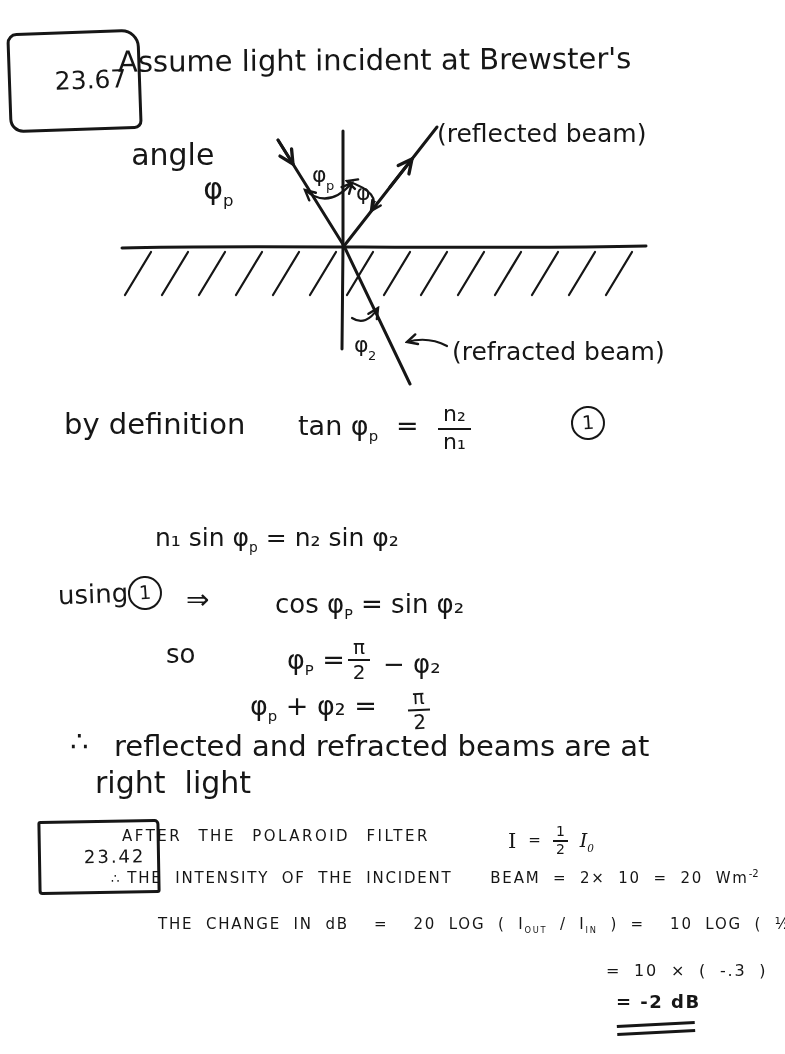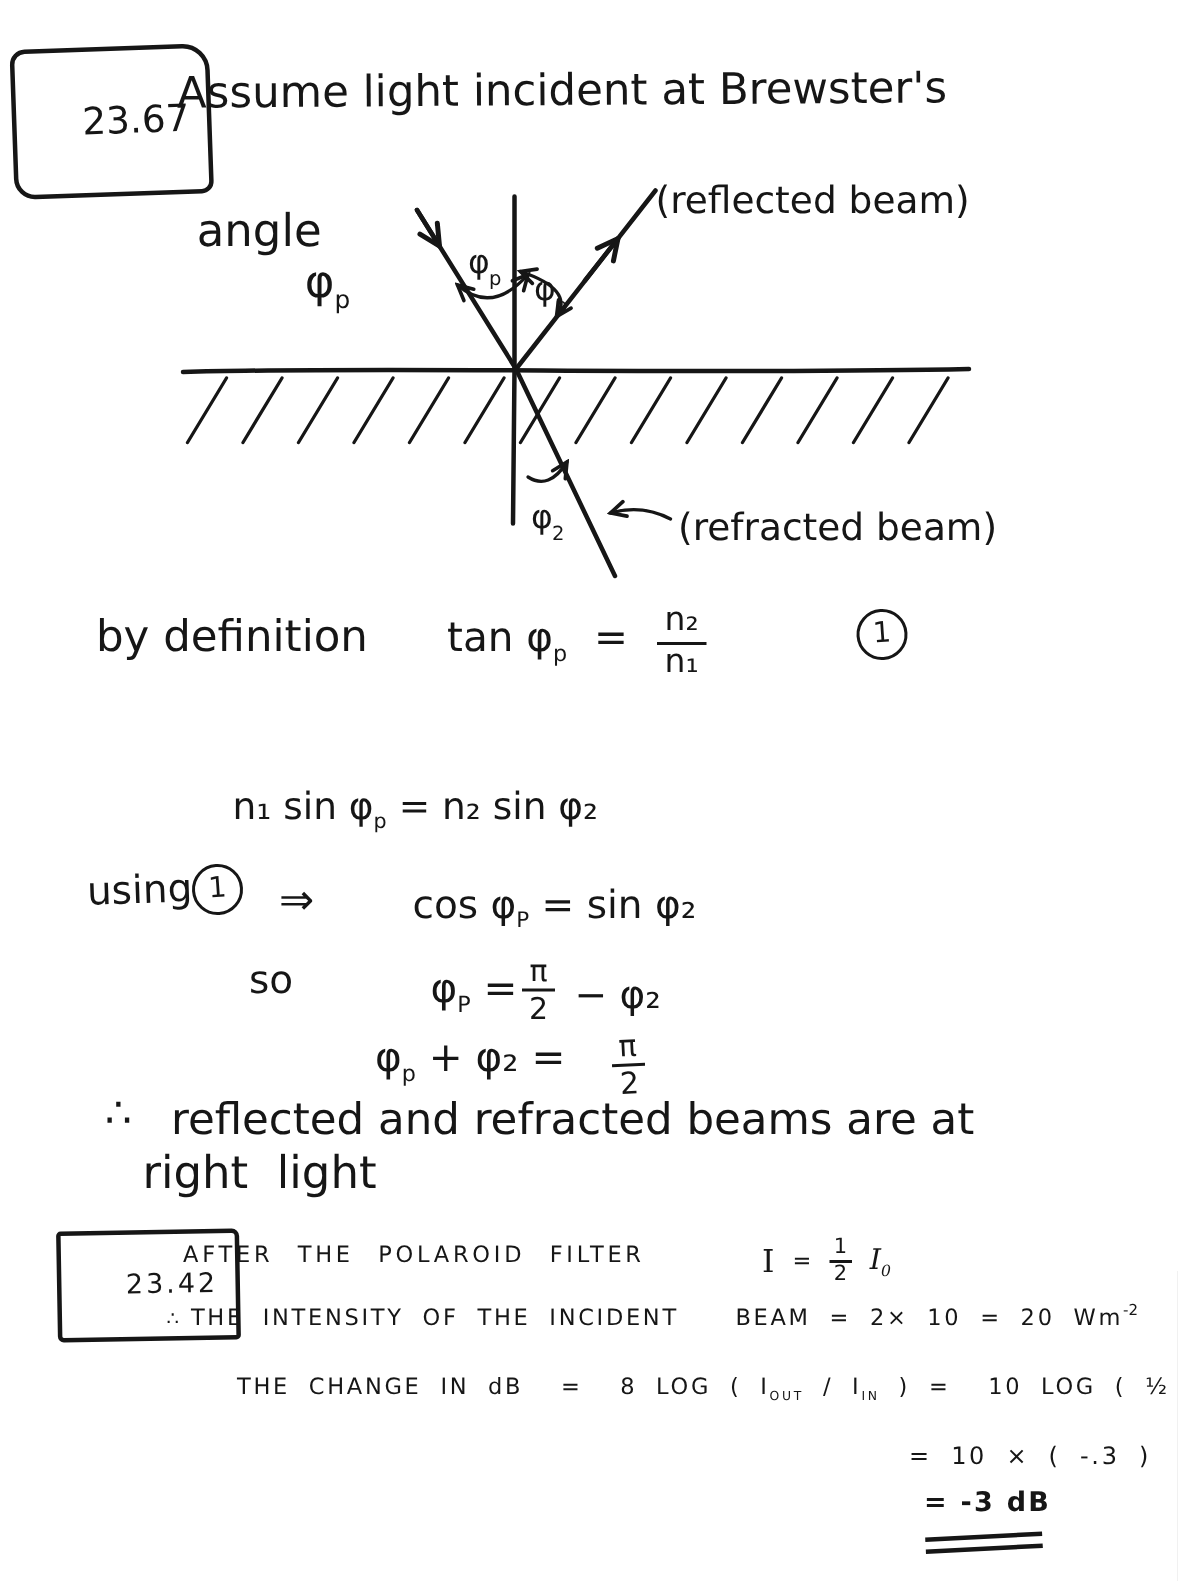--- a/index.html
+++ b/index.html
@@ -118,19 +118,19 @@
     <span style="font-size:15px;">=</span>
     <span class="frac tiny" style="font-size:14px;">
       <span class="num">1</span>
       <span class="den">2</span>
     </span>
     <span class="serif" style="font-size:19px;font-style:italic;"><span>I</span><sub>0</sub></span>
   </span>
 
   <span class="abs" style="left:111px;top:869px;"><span style="font-size:13px;margin-right:8px;">∴</span><span class="caps2" style="font-size:15px;">THE INTENSITY OF THE INCIDENT   BEAM = 2× 10 = 20 Wm</span><sup style="font-size:10px;">-2</sup></span>
 
-  <span class="abs caps2" style="left:158px;top:916px;font-size:15px;"><span>THE CHANGE IN dB  =  8 LOG ( I</span><sub>OUT</sub><span> / I</span><sub>IN</sub><span> ) =  10 LOG ( ½ )</span></span>
+  <span class="abs caps2" style="left:158px;top:916px;font-size:15px;"><span>THE CHANGE IN dB  =  20 LOG ( I</span><sub>OUT</sub><span> / I</span><sub>IN</sub><span> ) =  10 LOG ( ½ )</span></span>
 
   <span class="abs caps2" style="left:606px;top:962px;font-size:16px;">= 10 × ( -.3 )</span>
-  <span class="abs" style="left:616px;top:992px;font-size:18px;font-weight:600;letter-spacing:1.5px;">= -3 dB</span>
+  <span class="abs" style="left:616px;top:992px;font-size:18px;font-weight:600;letter-spacing:1.5px;">= -2 dB</span>
   <div class="abs dbl" style="left:617px;top:1023px;"></div>
 
 </div>
 
 </body></html>

